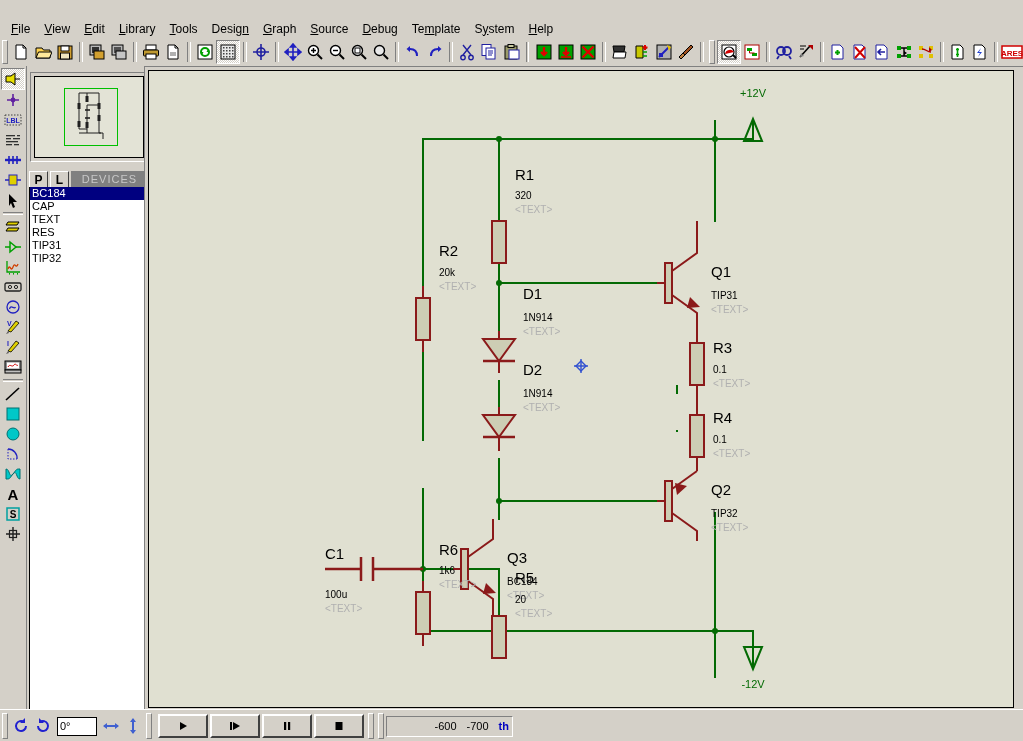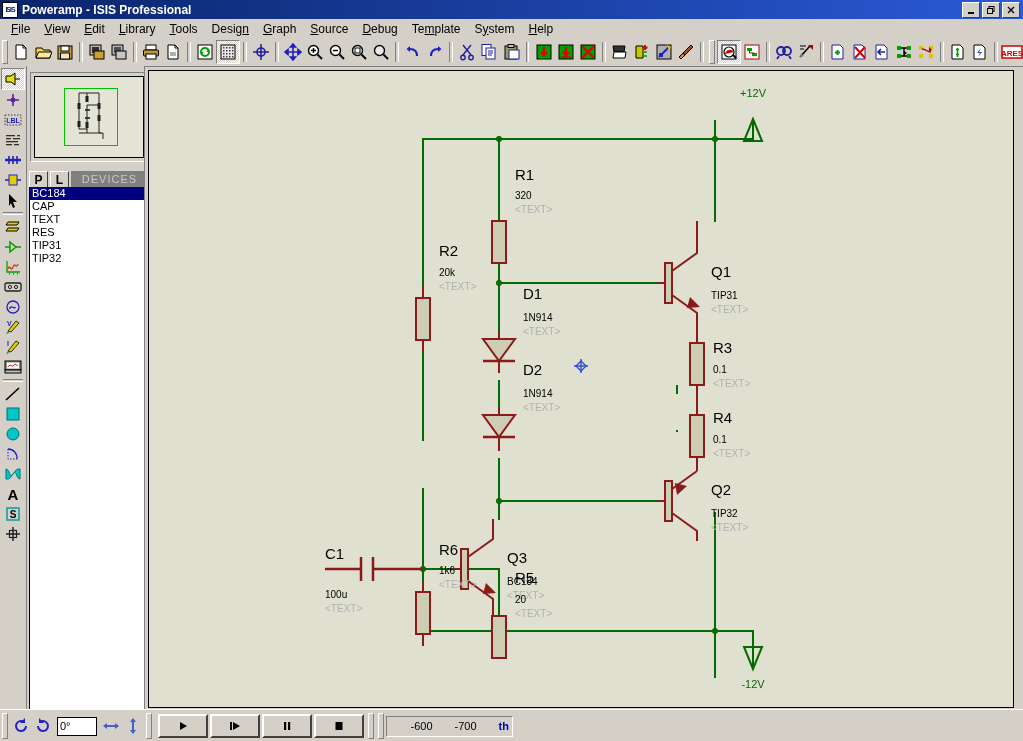--- a/index.html
+++ b/index.html
@@ -165,53 +165,31 @@
     border-right:1px solid #fff;border-bottom:1px solid #fff;
     font-size:11px;line-height:19px;padding-left:3px;color:#000;
     overflow:hidden;white-space:nowrap;
   }
   .coordfield{
     height:19px;width:122px;background:#d4d0c8;
     border-top:1px solid #808080;border-left:1px solid #808080;
     border-right:1px solid #fff;border-bottom:1px solid #fff;
     font-size:11px;line-height:19px;color:#000;
     display:flex;align-items:center;justify-content:flex-end;
-    padding-right:3px;gap:22px;
+    padding-right:3px;gap:10px;
   }
   .coordfield .units{color:#0000c0;font-weight:bold;}
 
   text{font-family:"Liberation Sans",sans-serif;}
 </style>
 </head>
 <body>
 
 <div class="app">
 
-  <div class="titlebar">
-    <div class="title-icon">ISIS</div>
-    <div class="title-text">Poweramp - ISIS Professional</div>
-    <div class="title-btns">
-      <div class="tbtn">
-        <svg width="10" height="10" viewBox="0 0 10 10">
-            <rect x="2" y="7" width="6" height="2" fill="#000"></rect>
-          </svg>
-      </div>
-      <div class="tbtn">
-        <svg width="10" height="10" viewBox="0 0 10 10">
-          <rect x="3" y="1.5" width="5" height="5" fill="none" stroke="#000"></rect>
-          <rect x="1.5" y="3.5" width="5" height="5" fill="#d4d0c8" stroke="#000"></rect>
-        </svg>
-      </div>
-      <div class="tbtn">
-        <svg width="10" height="10" viewBox="0 0 10 10">
-          <path d="M2 2 L8 8 M8 2 L2 8" stroke="#000" stroke-width="1.4"></path>
-        </svg>
-      </div>
-    </div>
-  </div>
 
   <div class="menubar">
     <div class="menu-item"><u>F</u><span>ile</span></div>
     <div class="menu-item"><u>V</u>iew</div>
     <div class="menu-item"><u>E</u>dit</div>
     <div class="menu-item"><u>L</u>ibrary</div>
     <div class="menu-item"><u>T</u>ools</div>
     <div class="menu-item">Desig<u>n</u></div>
     <div class="menu-item"><u>G</u>raph</div>
     <div class="menu-item"><u>S</u>ource</div>

